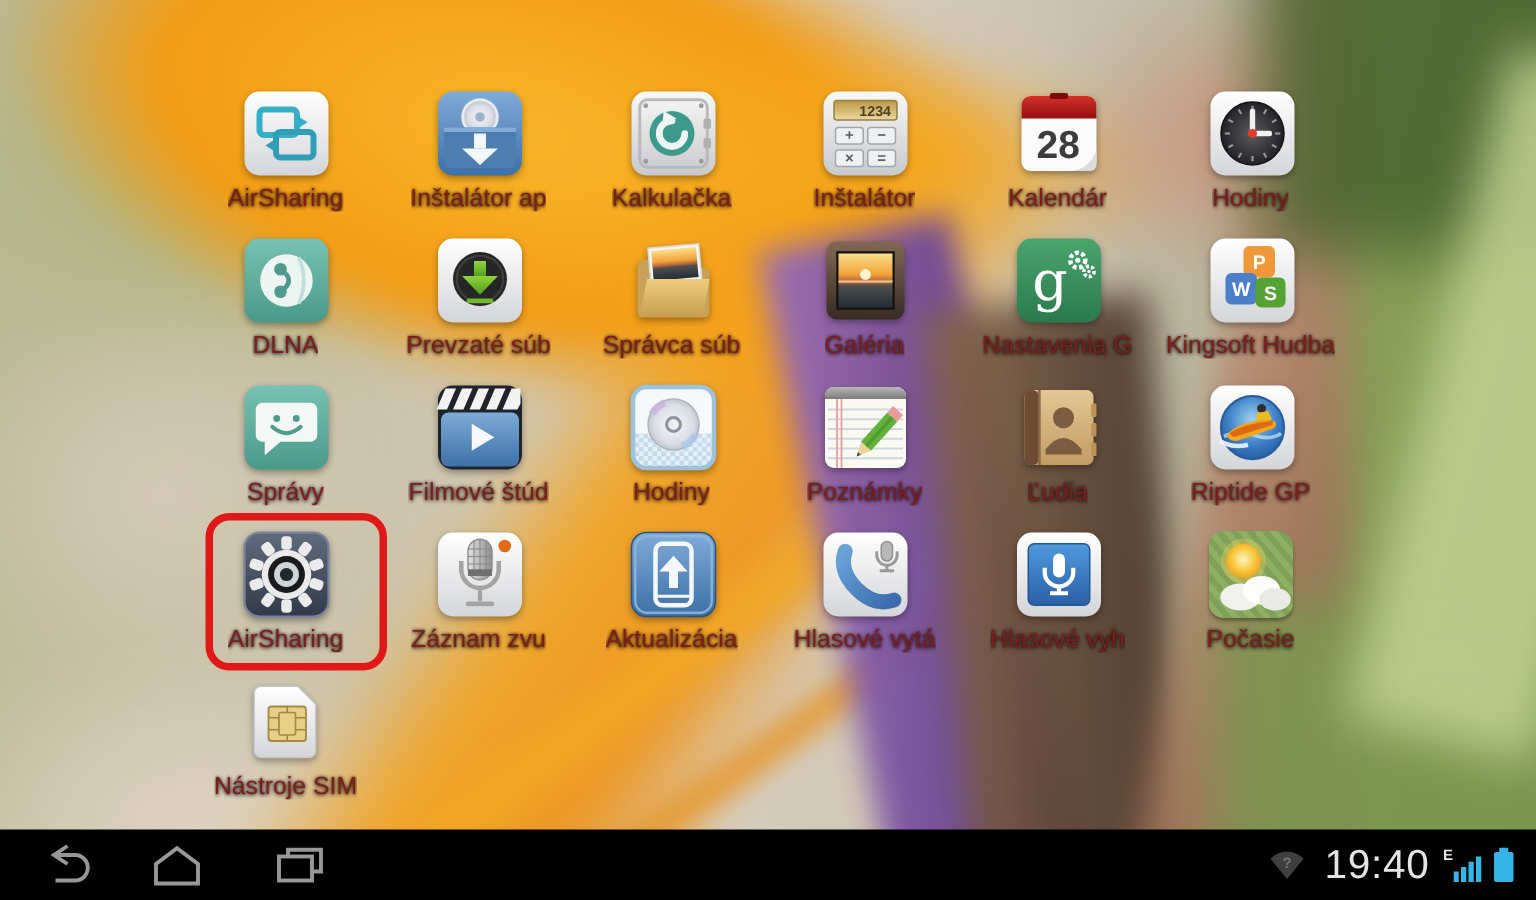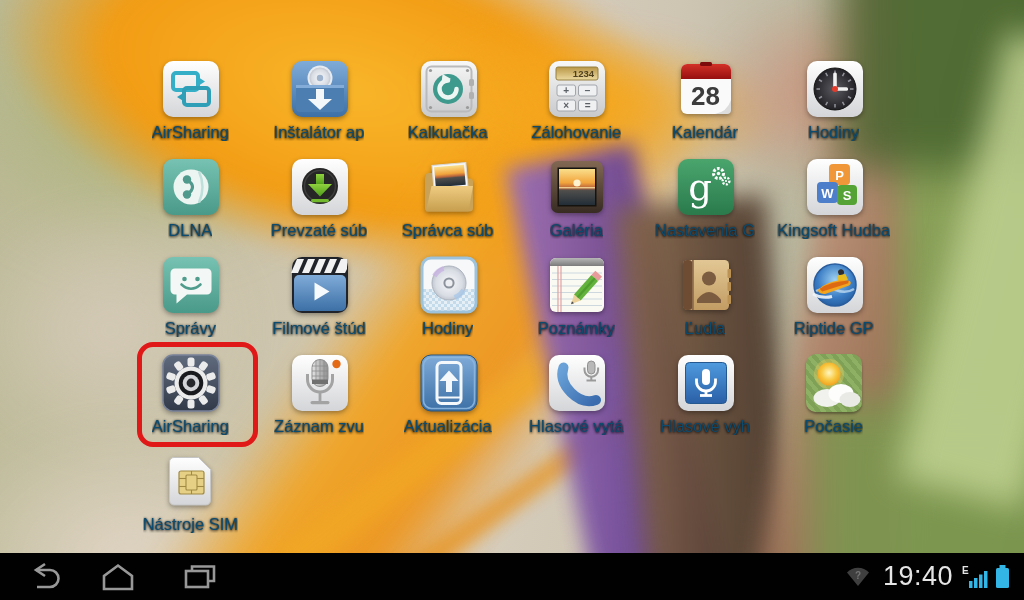--- a/index.html
+++ b/index.html
@@ -27,21 +27,21 @@
   .L-blade{left:950px;top:40px;width:130px;height:460px;transform:rotate(14deg);background:#c2d392;filter:blur(16px);opacity:.85;}
   
   .app-grid{position:absolute;left:126px;top:60px;width:772px;z-index:2;
             display:grid;grid-template-columns:repeat(6,1fr);grid-auto-rows:98px;}
   .cell{display:flex;flex-direction:column;align-items:center;cursor:default;}
   .ic{width:56px;height:58px;position:relative;}
   .ic svg{display:block;filter:drop-shadow(0 2px 2.5px rgba(0,0,0,.35));}
   .ic-pocasie{background:repeating-linear-gradient(50deg,#7fa057 0 4px,#8db064 4px 8px);
               border-radius:10px;overflow:hidden;box-shadow:0 2px 2.5px rgba(0,0,0,.35);}
   .ic-pocasie svg{filter:none;}
-  .label{margin-top:5px;font-size:16.5px;line-height:18px;color:#0c4a6e;white-space:nowrap;
+  .label{margin-top:5px;font-size:16.5px;line-height:18px;color:#7f1d1d;white-space:nowrap;
          max-width:127px;overflow:hidden;text-align:center;
          text-shadow:0 1px 3px rgba(0,0,0,.85),0 0 2px rgba(0,0,0,.5);}
   .calcbtn{fill:#5a6066;font-size:10px;font-weight:bold;text-anchor:middle;}
   .kso{fill:#fff;font-size:13px;font-weight:bold;text-anchor:middle;}
   
   .hl{position:absolute;left:137px;top:342px;width:121px;height:105px;box-sizing:border-box;
       border:5px solid #e01818;border-radius:16px;z-index:3;}
   
   .navbar{position:absolute;left:0;bottom:0;width:1024px;height:47px;background:#010101;z-index:5;}
   .navbtn{position:absolute;top:0;width:44px;height:47px;display:flex;align-items:center;justify-content:center;}
@@ -237,21 +237,21 @@
         <rect x="9" y="25" width="18.5" height="11" rx="2" fill="#eff0f2" stroke="#a2a6ab"></rect>
         <rect x="30.5" y="25" width="18.5" height="11" rx="2" fill="#eff0f2" stroke="#a2a6ab"></rect>
         <rect x="9" y="40" width="18.5" height="11" rx="2" fill="#eff0f2" stroke="#a2a6ab"></rect>
         <rect x="30.5" y="40" width="18.5" height="11" rx="2" fill="#eff0f2" stroke="#a2a6ab"></rect>
         <text x="18.2" y="33.5" class="calcbtn">+</text>
         <text x="39.7" y="33.5" class="calcbtn">−</text>
         <text x="18.2" y="48.5" class="calcbtn">×</text>
         <text x="39.7" y="48.5" class="calcbtn">=</text>
       </svg>
     </div>
-    <div class="label">Zálohovanie</div>
+    <div class="label">Inštalátor</div>
   </div>
 
   <div class="cell">
     <div class="ic">
       <svg viewBox="0 0 58 58" width="58" height="58">
         <rect x="4" y="4" width="50" height="50" rx="6" fill="#fafafa"></rect>
         <path d="M4 19 v-9 a6 6 0 0 1 6 -6 h38 a6 6 0 0 1 6 6 v9 z" fill="url(#red)"></path>
         <rect x="23" y="2" width="12" height="4" rx="1.5" fill="#7e0b0c"></rect>
         <text x="28.5" y="45" text-anchor="middle" font-size="26" font-weight="bold" fill="#3c3c3c">28</text>
         <path d="M38 54 q12 -2 16 -14 v10 a4 4 0 0 1 -4 4 z" fill="#dcdcdc"></path>

